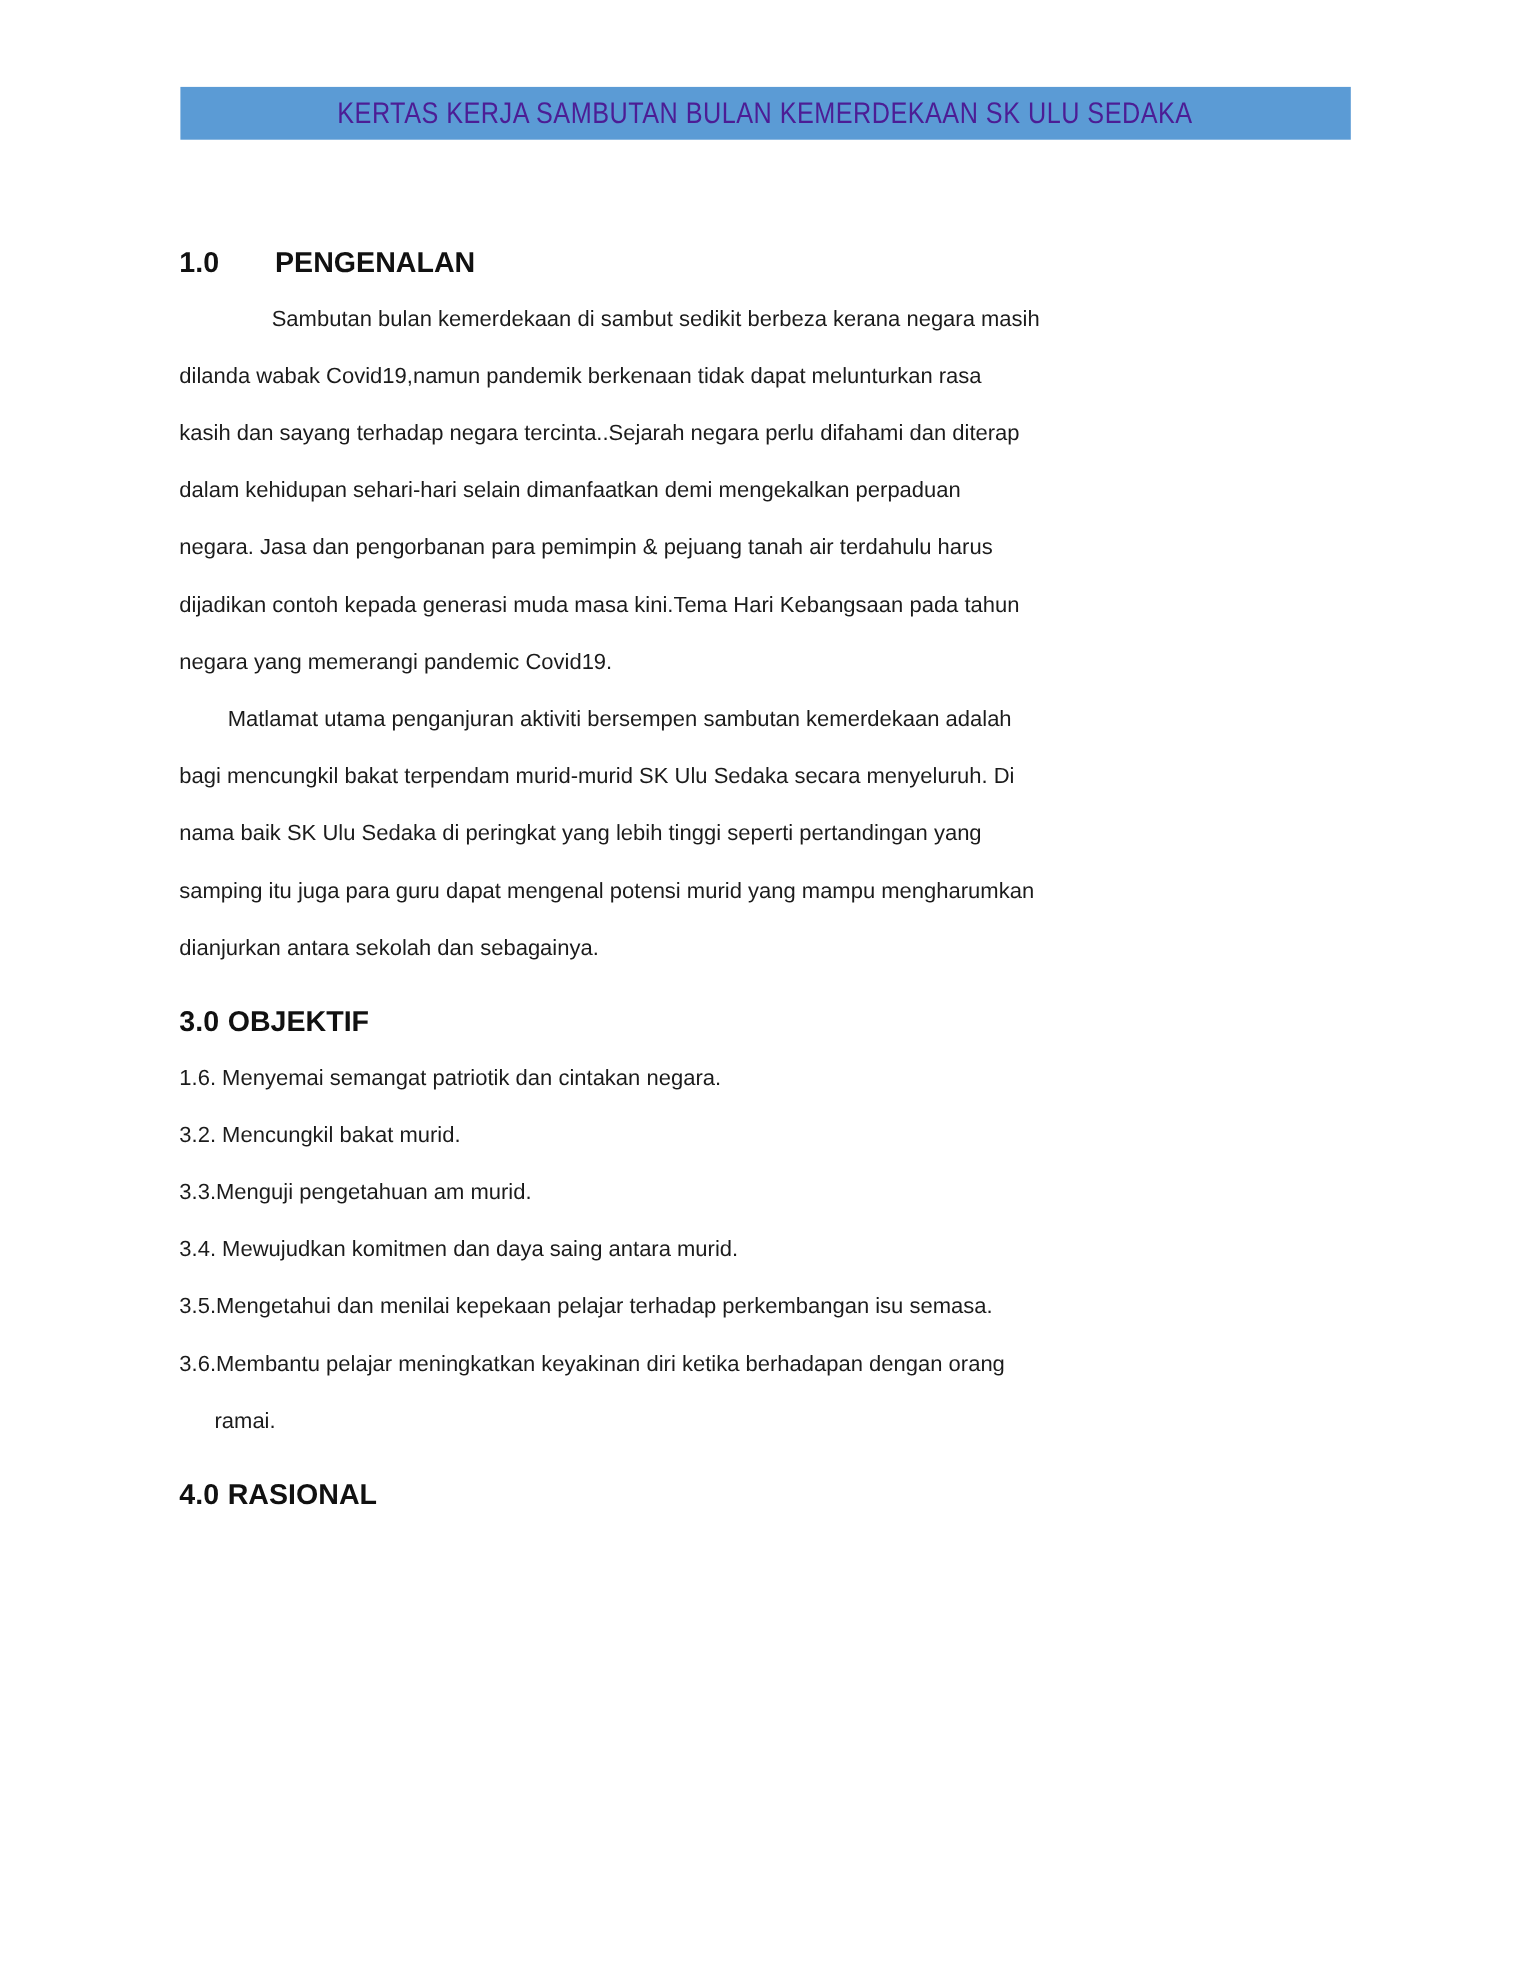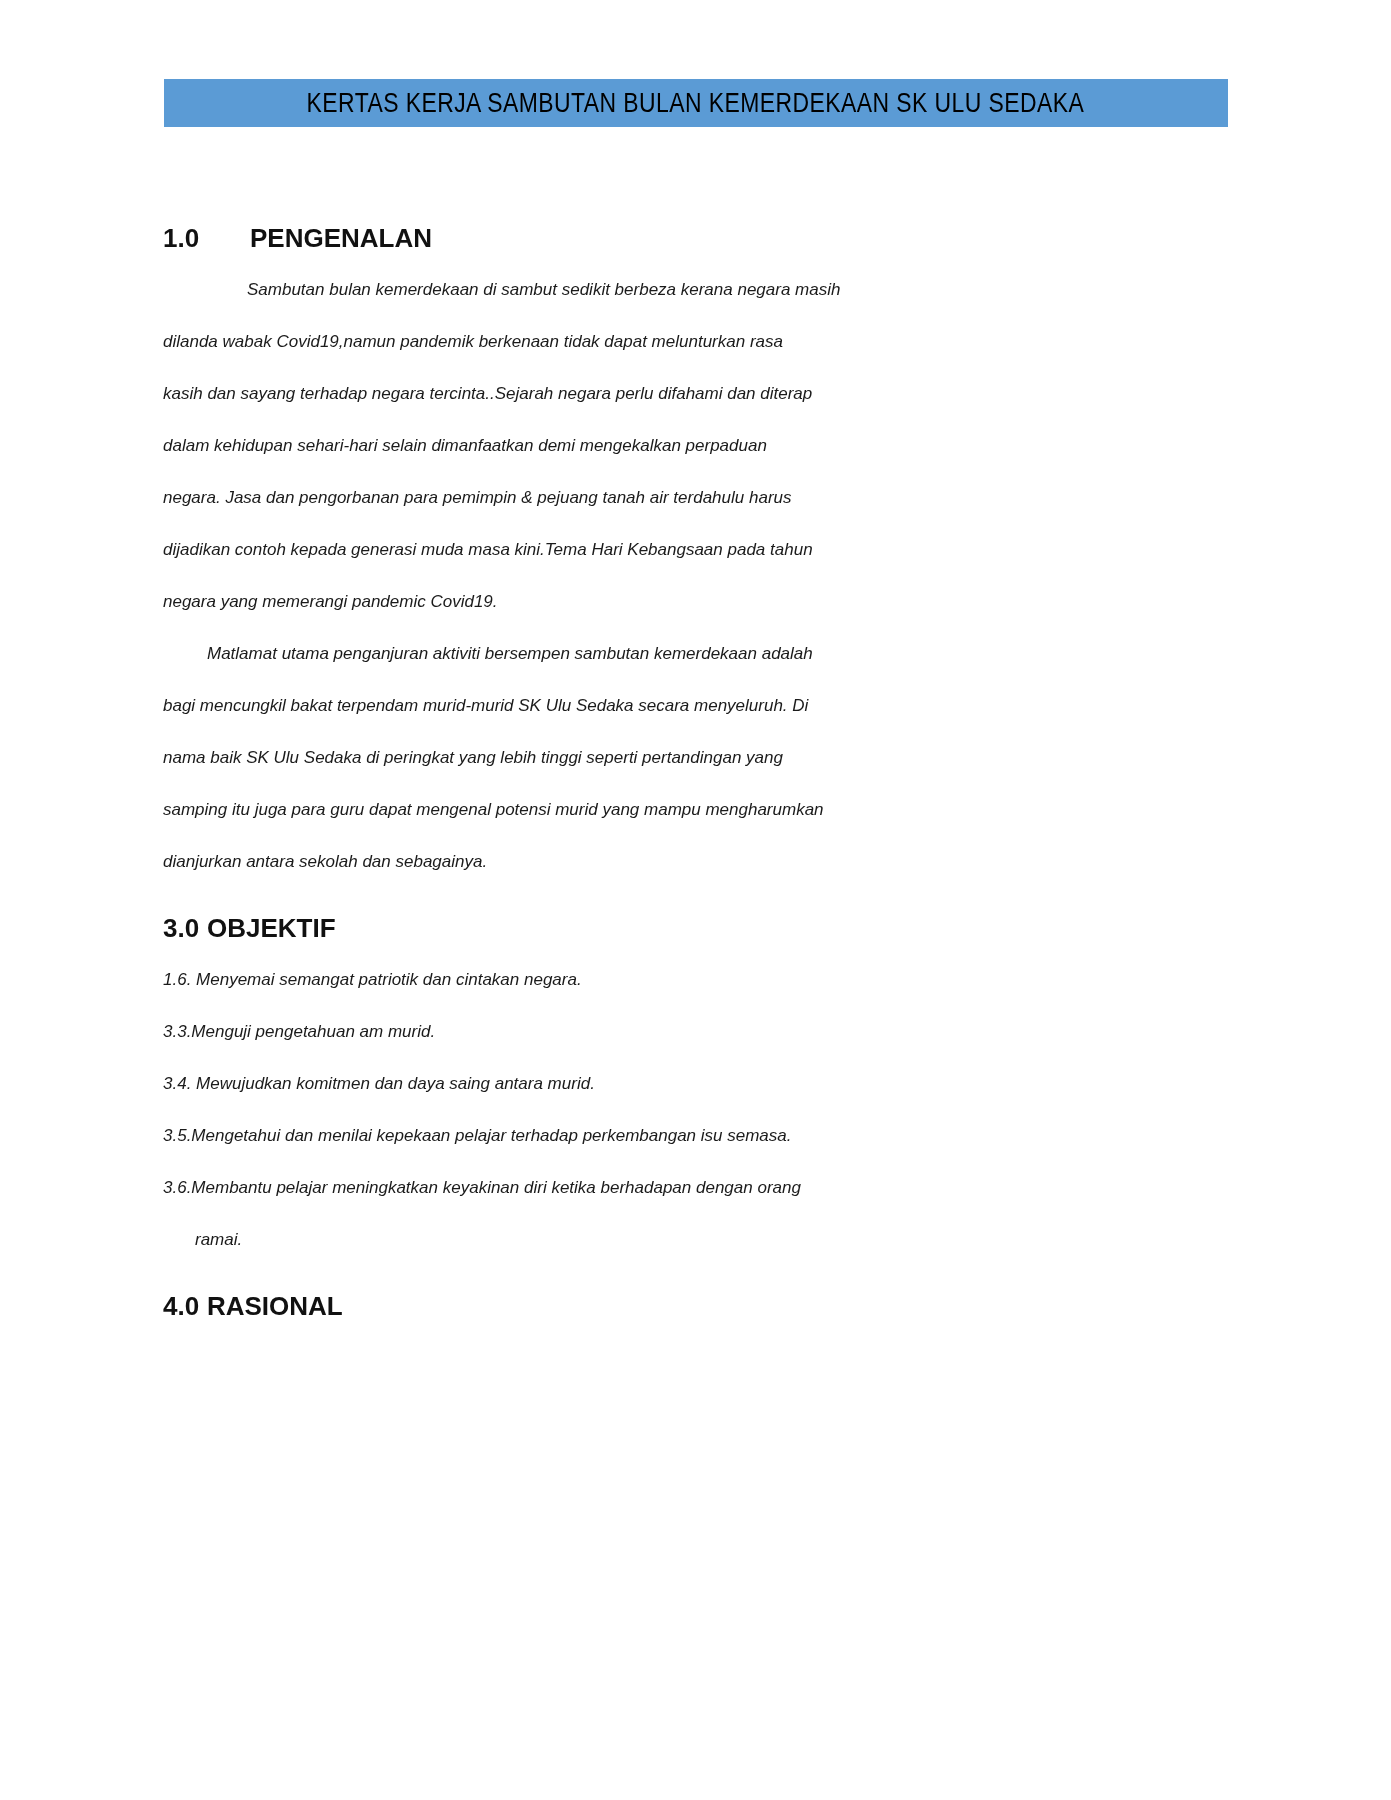--- a/index.html
+++ b/index.html
@@ -39,35 +39,34 @@
     font-weight: bold;
     line-height: 52px;
     margin: 14px 0 0 0;
     color: #111111;
     white-space: nowrap;
   }
   .heading.first { margin-top: 85px; }
   .heading .num.tabbed { display: inline-block; width: 87px; }
   .heading .num:not(.tabbed) { margin-right: 0.30em; }
   .para {
-    font-size: 17px;
+    font-size: 20px;
     line-height: 52px;
-    font-style: italic;
   }
   .para .line { white-space: nowrap; }
   .indent-lg .line:first-child { text-indent: 84px; }
   .indent-sm .line:first-child { text-indent: 44px; }
   .objectives .line:last-child { padding-left: 32px; }
 </style>
 </head>
 <body>
 
 <div class="page">
 
-  <header class="banner" style="background-color: rgb(91, 155, 213); color: #000000;">
+  <header class="banner" style="background-color: rgb(91, 155, 213); color: #4c1d95;">
     <span class="banner-text">KERTAS KERJA SAMBUTAN BULAN KEMERDEKAAN SK ULU SEDAKA</span>
   </header>
 
   <main class="content">
 
     <section>
       <h2 class="heading first"><span class="num tabbed">1.0</span><span class="ttl">PENGENALAN</span></h2>
       <div class="para indent-lg">
           <div class="line">Sambutan bulan kemerdekaan di sambut sedikit berbeza kerana negara masih</div>
           <div class="line">dilanda wabak Covid19,namun pandemik berkenaan tidak dapat melunturkan rasa</div>
@@ -86,20 +85,21 @@
           <div class="line">nama baik SK Ulu Sedaka di peringkat yang lebih tinggi seperti pertandingan yang</div>
           <div class="line">samping itu juga para guru dapat mengenal potensi murid yang mampu mengharumkan</div>
           <div class="line">dianjurkan antara sekolah dan sebagainya.</div>
         </div>
     </section>
 
     <section>
       <h2 class="heading"><span class="num">3.0</span><span class="ttl">OBJEKTIF</span></h2>
       <div class="para objectives">
           <div class="line">1.6. Menyemai semangat patriotik dan cintakan negara.</div>
+          <div class="line">3.2. Mencungkil bakat murid.</div>
           <div class="line">3.3.Menguji pengetahuan am murid.</div>
           <div class="line">3.4. Mewujudkan komitmen dan daya saing antara murid.</div>
           <div class="line">3.5.Mengetahui dan menilai kepekaan pelajar terhadap perkembangan isu semasa.</div>
           <div class="line">3.6.Membantu pelajar meningkatkan keyakinan diri ketika berhadapan dengan orang</div>
           <div class="line">ramai.</div>
         </div>
     </section>
 
     <section>
       <h2 class="heading"><span class="num">4.0</span><span class="ttl">RASIONAL</span></h2>

